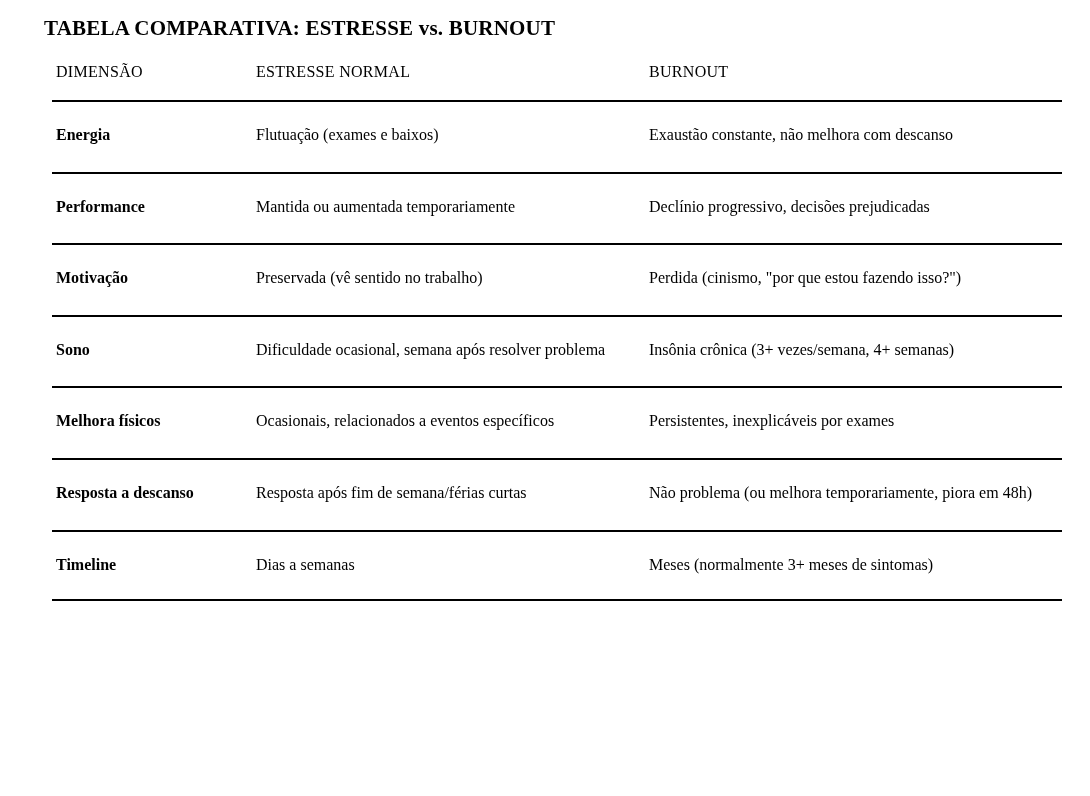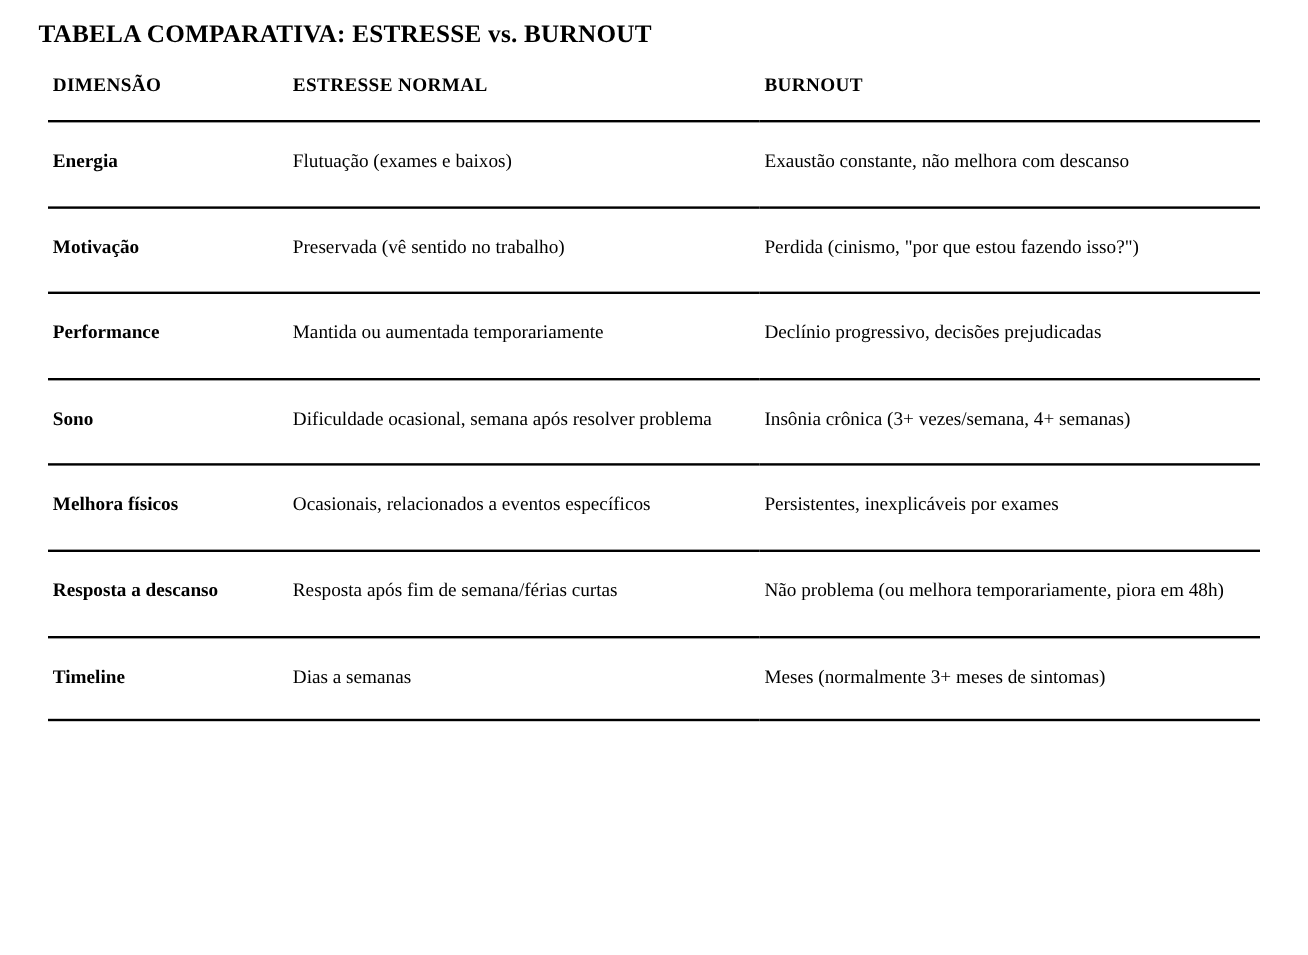--- a/index.html
+++ b/index.html
@@ -14,20 +14,21 @@
     font-family: "Liberation Serif", "DejaVu Serif", serif;
     color: #000000;
     -webkit-font-smoothing: antialiased;
   }
 
   .page {
     position: relative;
     width: 959px;
     height: 796px;
     box-sizing: border-box;
+    margin-left: 12px;
   }
 
   .doc-title {
     position: absolute;
     left: 32px;
     top: 16px;
     font-size: 21px;
     font-weight: bold;
     letter-spacing: 0.2px;
     white-space: nowrap;
@@ -48,21 +49,21 @@
   }
 
   table.cmp col.c-dim   { width: 200px; }
   table.cmp col.c-est   { width: 393px; }
   table.cmp col.c-burn  { width: 417px; }
 
   table.cmp thead th {
     text-align: left;
     vertical-align: top;
     font-size: 16px;
-    font-weight: bold;
+    font-weight: normal;
     letter-spacing: 0.3px;
     padding: 0 8px 18px 4px;
     border-bottom: 2px solid #000000;
     line-height: 1.25;
   }
 
   table.cmp tbody td {
     text-align: left;
     vertical-align: top;
     font-size: 16px;
@@ -100,28 +101,28 @@
           <th>BURNOUT</th>
         </tr>
       </thead>
       <tbody id="table-body">
           <tr>
             <td class="dim">Energia</td>
             <td>Flutuação (exames e baixos)</td>
             <td>Exaustão constante, não melhora com descanso</td>
           </tr>
           <tr>
+            <td class="dim">Performance</td>
+            <td>Mantida ou aumentada temporariamente</td>
+            <td>Declínio progressivo, decisões prejudicadas</td>
+          </tr>
+          <tr>
             <td class="dim">Motivação</td>
             <td>Preservada (vê sentido no trabalho)</td>
             <td>Perdida (cinismo, "por que estou fazendo isso?")</td>
-          </tr>
-          <tr>
-            <td class="dim">Performance</td>
-            <td>Mantida ou aumentada temporariamente</td>
-            <td>Declínio progressivo, decisões prejudicadas</td>
           </tr>
           <tr>
             <td class="dim">Sono</td>
             <td>Dificuldade ocasional, semana após resolver problema</td>
             <td>Insônia crônica (3+ vezes/semana, 4+ semanas)</td>
           </tr>
           <tr>
             <td class="dim">Melhora físicos</td>
             <td>Ocasionais, relacionados a eventos específicos</td>
             <td>Persistentes, inexplicáveis por exames</td>

